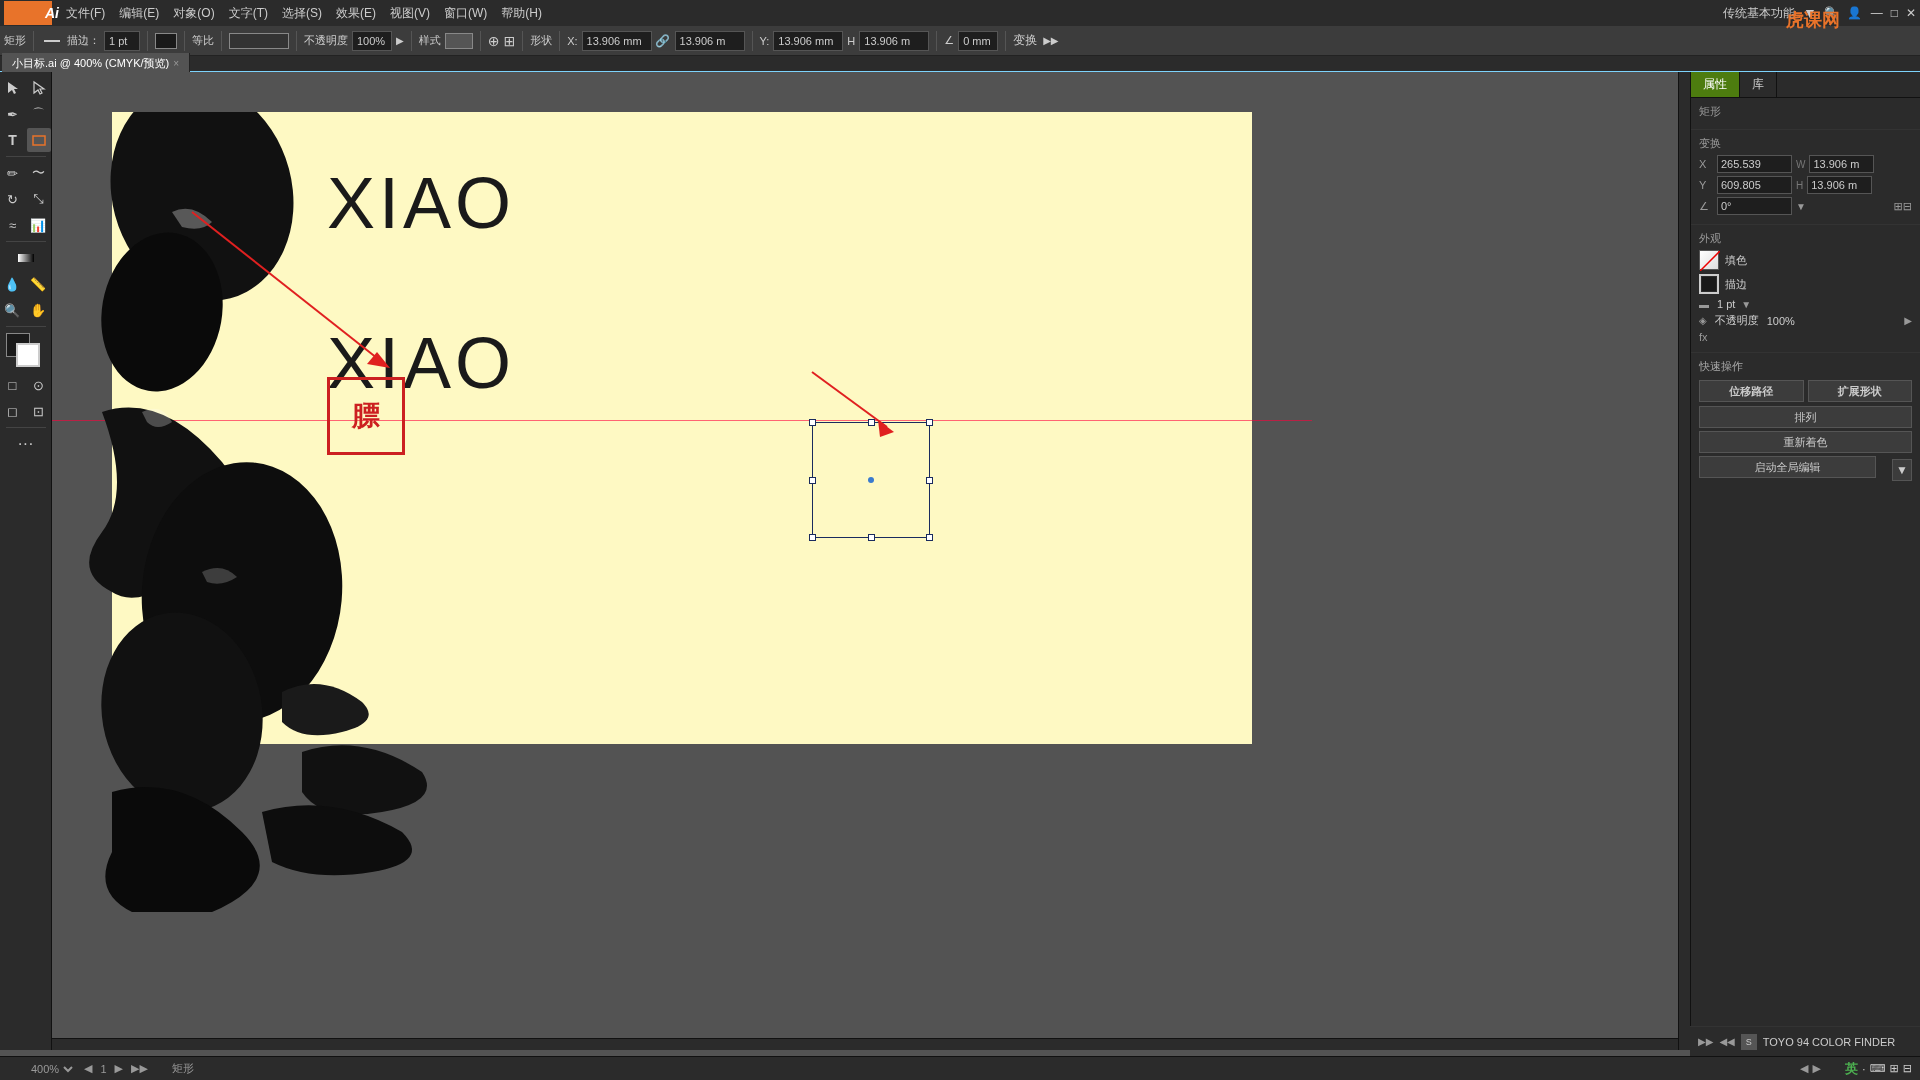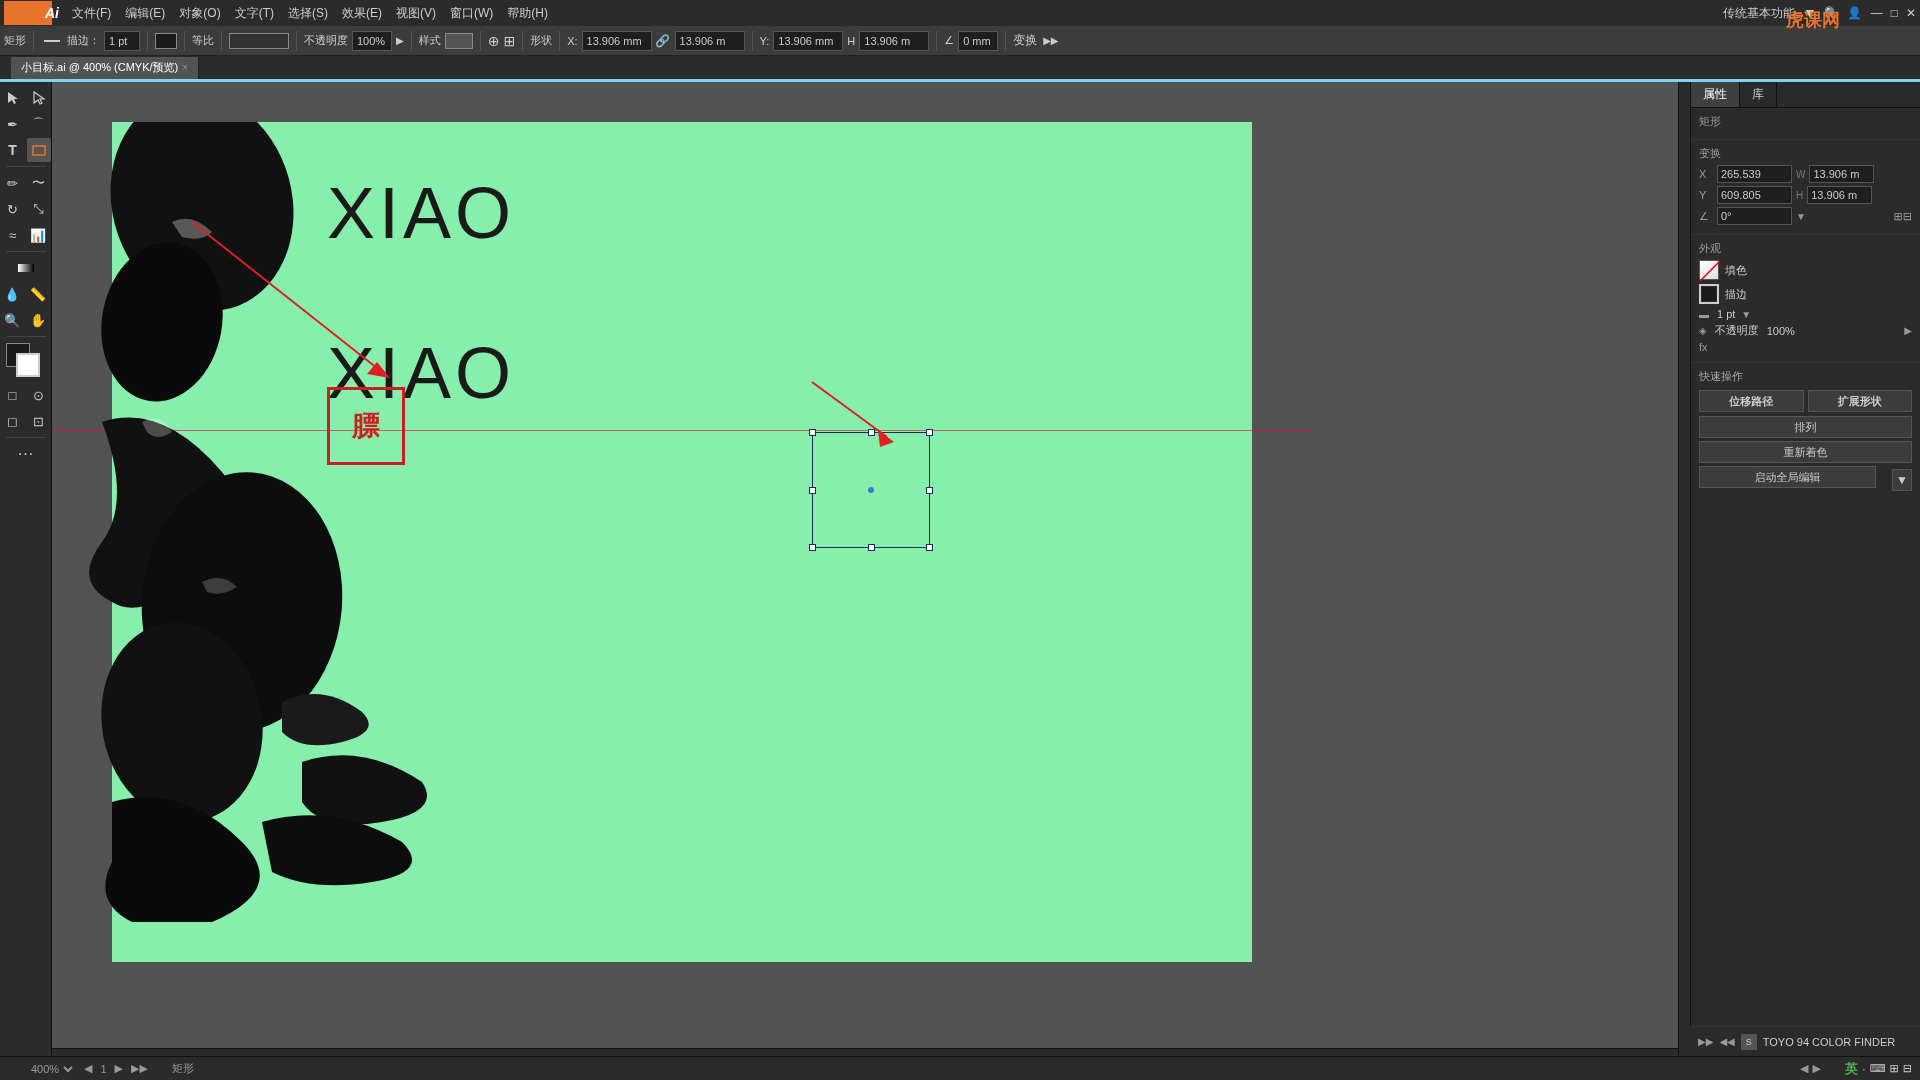--- a/index.html
+++ b/index.html
@@ -7,21 +7,21 @@
 
     
     #menubar {
       width: 100%; height: 26px; background: #2b2b2b;
       display: flex; align-items: center; padding: 0 4px;
       color: #ccc; font-size: 12px; gap: 2px;
     }
     #menubar .app-logo {
       width: 32px; height: 24px; background: #e8732a;
       display: flex; align-items: center; justify-content: center;
-      color: white; font-weight: bold; font-size: 14px; margin-right: 12px;
+      color: white; font-weight: bold; font-size: 14px; margin-right: 6px;
       font-style: italic;
       padding-left: 48px;
     }
     #menubar .menu-item {
       padding: 2px 6px; cursor: pointer; color: #ccc; font-size: 12px;
     }
     .menubar-right {
       margin-left: auto; display: flex; align-items: center; gap: 8px;
       font-size: 12px; color: #ccc;
     }
@@ -37,23 +37,23 @@
       height: 20px; background: #1e1e1e; border: 1px solid #555;
       color: #ccc; font-size: 11px; padding: 0 4px; width: 50px;
     }
     .tb-divider { width: 1px; height: 20px; background: #555; margin: 0 3px; }
     .tb-swatch {
       width: 22px; height: 16px; border: 1px solid #888;
     }
 
     
     #tabbar {
-      width: 100%; height: 26px; background: #2b2b2b;
-      display: flex; align-items: center; padding: 0 11px;
-      border-bottom: 3px solid #7dd3fc;
+      width: 100%; height: 16px; background: #2b2b2b;
+      display: flex; align-items: center; padding: 0 2px;
+      border-bottom: 1px solid #7dd3fc;
     }
     .tab {
       height: 22px; padding: 0 10px; background: #3c3c3c;
       color: #ccc; font-size: 11px; display: flex; align-items: center;
       border-right: 1px solid #222; cursor: pointer; gap: 4px;
     }
     .tab.active { background: #535353; color: white; }
     .tab-close { font-size: 10px; color: #999; cursor: pointer; }
 
     
@@ -80,22 +80,22 @@
     #canvas-area {
       flex: 1; background: #535353; overflow: hidden; position: relative;
     }
     #canvas-inner {
       position: absolute; top: 0; left: 0; right: 0; bottom: 0;
       overflow: hidden;
     }
     
     #artboard {
       position: absolute; top: 40px; left: 60px;
-      width: 1140px; height: 840px;
-      background: #86efac;
+      width: 1140px; height: 632px;
+      background: #fef9c3;
     }
 
     
     .design-text-xiao {
       position: absolute; top: 55px; left: 215px;
       font-size: 72px; font-weight: 300; color: #1a1a1a;
       letter-spacing: 4px; line-height: 1;
     }
     .design-text-mu {
       position: absolute; top: 135px; left: 215px;
@@ -162,21 +162,21 @@
       display: flex; flex-direction: column;
       border-left: 1px solid #111;
     }
     .panel-tabs {
       display: flex; border-bottom: 1px solid #111;
     }
     .panel-tab {
       padding: 4px 12px; font-size: 12px; color: #ccc; cursor: pointer;
       border-right: 1px solid #111;
     }
-    .panel-tab.active { background: #404040; color: white; }
+    .panel-tab.active { background: #4d7c0f; color: white; }
 
     .panel-section {
       padding: 6px 8px; border-bottom: 1px solid #333;
     }
     .panel-section-title {
       font-size: 11px; color: #999; margin-bottom: 4px;
     }
     .panel-row {
       display: flex; align-items: center; gap: 4px; margin-bottom: 3px;
     }

